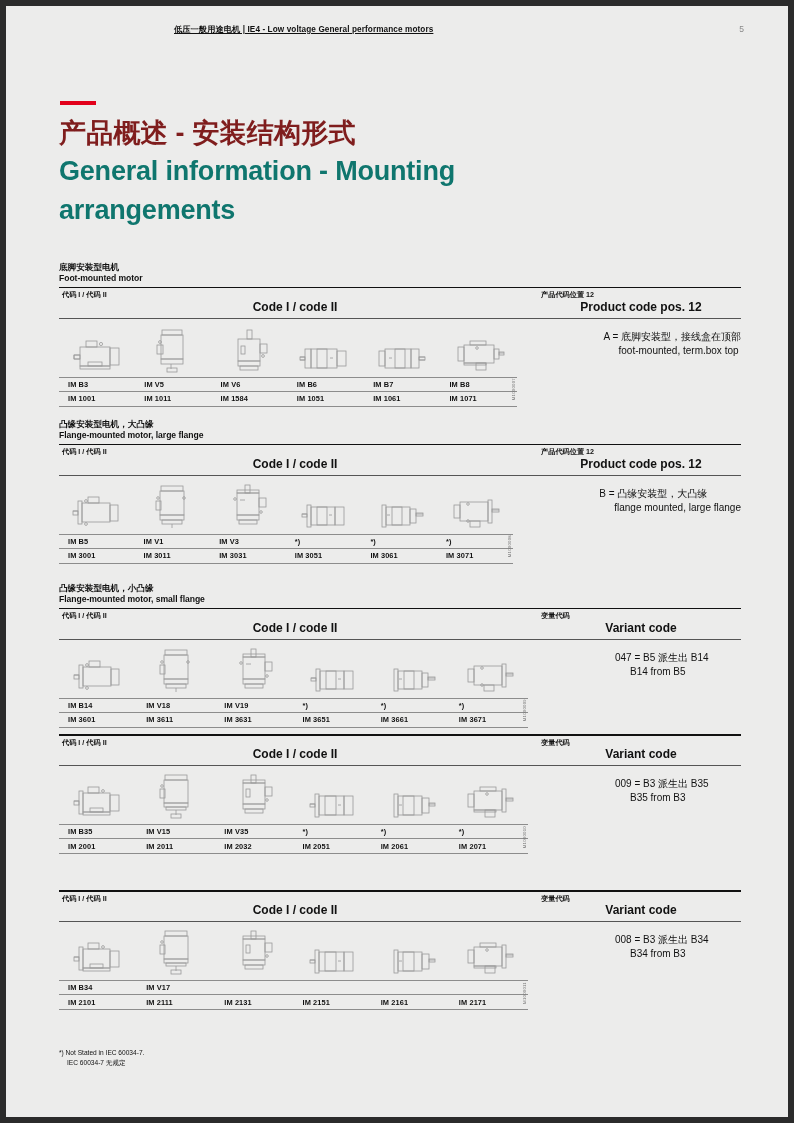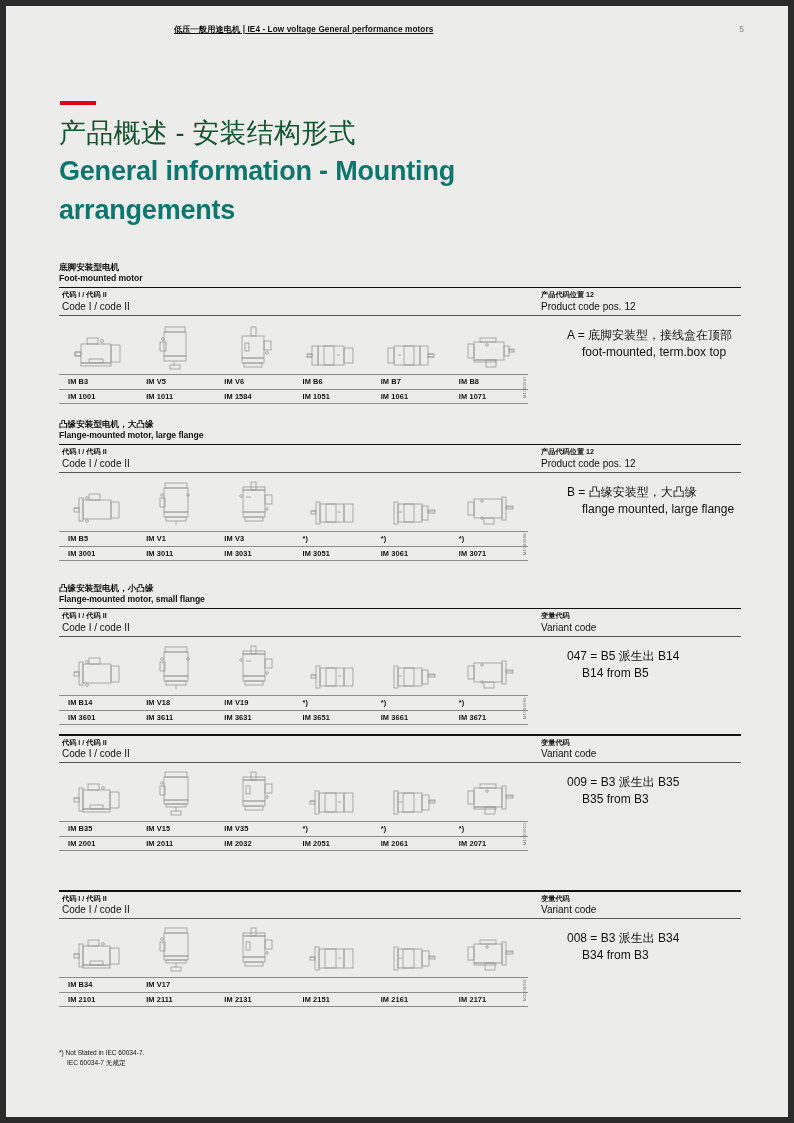--- a/index.html
+++ b/index.html
@@ -31,22 +31,22 @@
     position:absolute; right:44px; top:0;
     font-size:8.5px; color:#8a8a8a;
   }
   
   .rule-red {
     position:absolute; left:54px; top:95px;
     width:36px; height:3.5px; background:#e2001a;
   }
   .title-wrap { position:absolute; left:53px; top:108px; width:620px; }
   .t-cn {
-    font-size:27px; font-weight:normal; line-height:1.42;
-    letter-spacing:.2px; color:#14532d;
+    font-size:27px; font-weight:bold; line-height:1.42;
+    letter-spacing:.2px; color:#7f1d1d;
   }
   .t-en {
     font-size:27px; font-weight:bold; line-height:1.42;
     letter-spacing:-.2px; color:#0f766e;
   }
   
   .section { position:absolute; left:53px; width:682px; }
   .sec-head { margin:0 0 2px 0; }
   .sec-head .cn { font-size:8.6px; font-weight:bold; line-height:1.33; color:#111; }
   .sec-head .en { font-size:8.6px; font-weight:bold; line-height:1.33; color:#111; letter-spacing:-.05px;}
@@ -54,28 +54,28 @@
   .rule-thick { height:1.6px; background:#111; width:100%; }
   .rule-thin  { height:0.8px; background:#555; width:100%; }
   .rule-hair  { height:0.7px; background:#8c8c8c; width:100%; }
 
   
   .head-row { position:relative; display:flex; }
   .head-left { width:469px; padding:2px 0 2px 3px; }
   .head-gap  { width:9px; }
   .head-right{ flex:1; padding:2px 0 2px 4px; }
   .head-row .cn { font-size:7.2px; font-weight:bold; line-height:1.32; color:#111; }
-  .head-row .en { font-size:10px; font-weight:normal; line-height:1.32; color:#111; }
+  .head-row .en { font-size:12px; font-weight:bold; line-height:1.32; color:#111;text-align:center; }
 
   
   .body-row { position:relative; display:flex; }
   .body-left { width:469px; position:relative; }
   .body-gap  { width:9px; }
   .body-right{ flex:1; position:relative; padding:11px 0 0 30px; }
-  .note-line { font-size:12px; line-height:1.45; color:#111; white-space:nowrap; }
+  .note-line { font-size:10px; line-height:1.45; color:#111; white-space:nowrap;margin-left:48px; }
   .note-line.indent { padding-left:15px; }
 
   .fig-row { display:flex; height:58px; align-items:flex-end; }
   .fig-cell { flex:1; display:flex; align-items:flex-end; justify-content:center; padding-bottom:2px; }
   .fig-cell svg { display:block; }
 
   .lbl-row { display:flex; }
   .lbl-cell { flex:1; font-size:7.4px; font-weight:bold; color:#111; padding:2.5px 0 2.5px 9px; letter-spacing:.1px; }
   .lbl-cell.c2 { font-weight:bold; }
 

